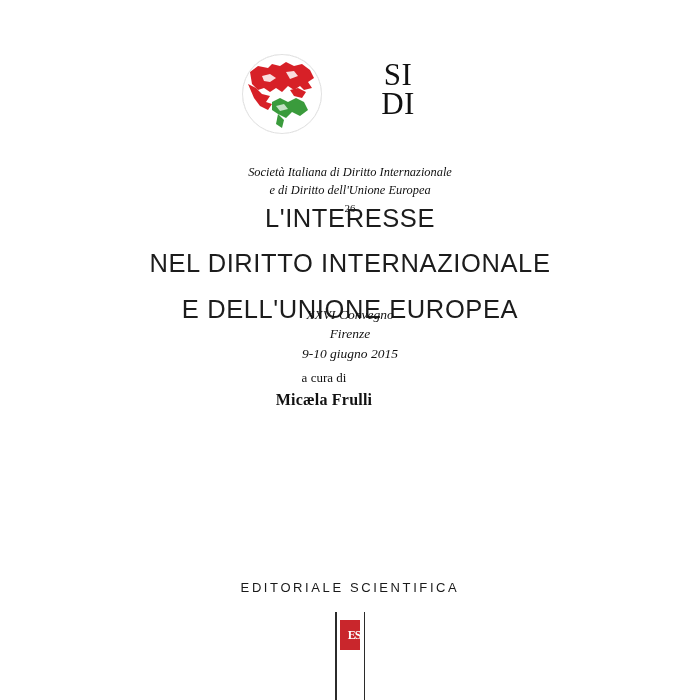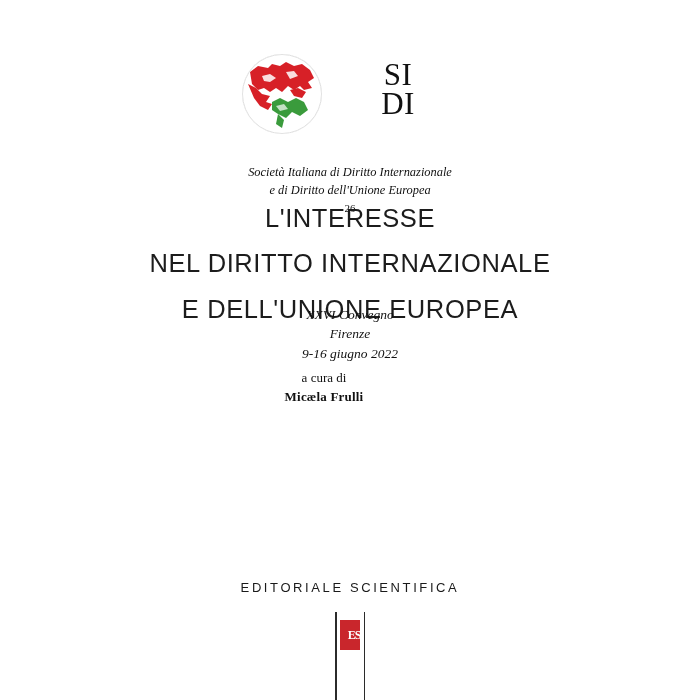--- a/index.html
+++ b/index.html
@@ -136,21 +136,21 @@
     width: 648px;
     text-align: center;
     font-family: "Liberation Serif", serif;
     color: #111;
   }
   .editor .acura {
     font-size: 13px;
     line-height: 1.5;
   }
   .editor .editor-name {
-    font-size: 13px;
+    font-size: 16px;
     font-weight: bold;
     line-height: 1.45;
     letter-spacing: 0.2px;
   }
 
   
   .publisher {
     position: absolute;
     top: 580px;
     left: 0;
@@ -266,21 +266,21 @@
 
   <div class="title">
     <div>L'INTERESSE</div>
     <div>NEL DIRITTO INTERNAZIONALE</div>
     <div>E DELL'UNIONE EUROPEA</div>
   </div>
 
   <div class="event">
     <div>XXVI Convegno</div>
     <div>Firenze</div>
-    <div>9-16 giugno 2022</div>
+    <div>9-10 giugno 2015</div>
   </div>
 
   <div class="editor">
     <div class="acura">a cura di</div>
     <div class="editor-name">Micæla Frulli</div>
   </div>
 
   <div class="publisher">EDITORIALE SCIENTIFICA</div>
 
   <div class="colophon">

